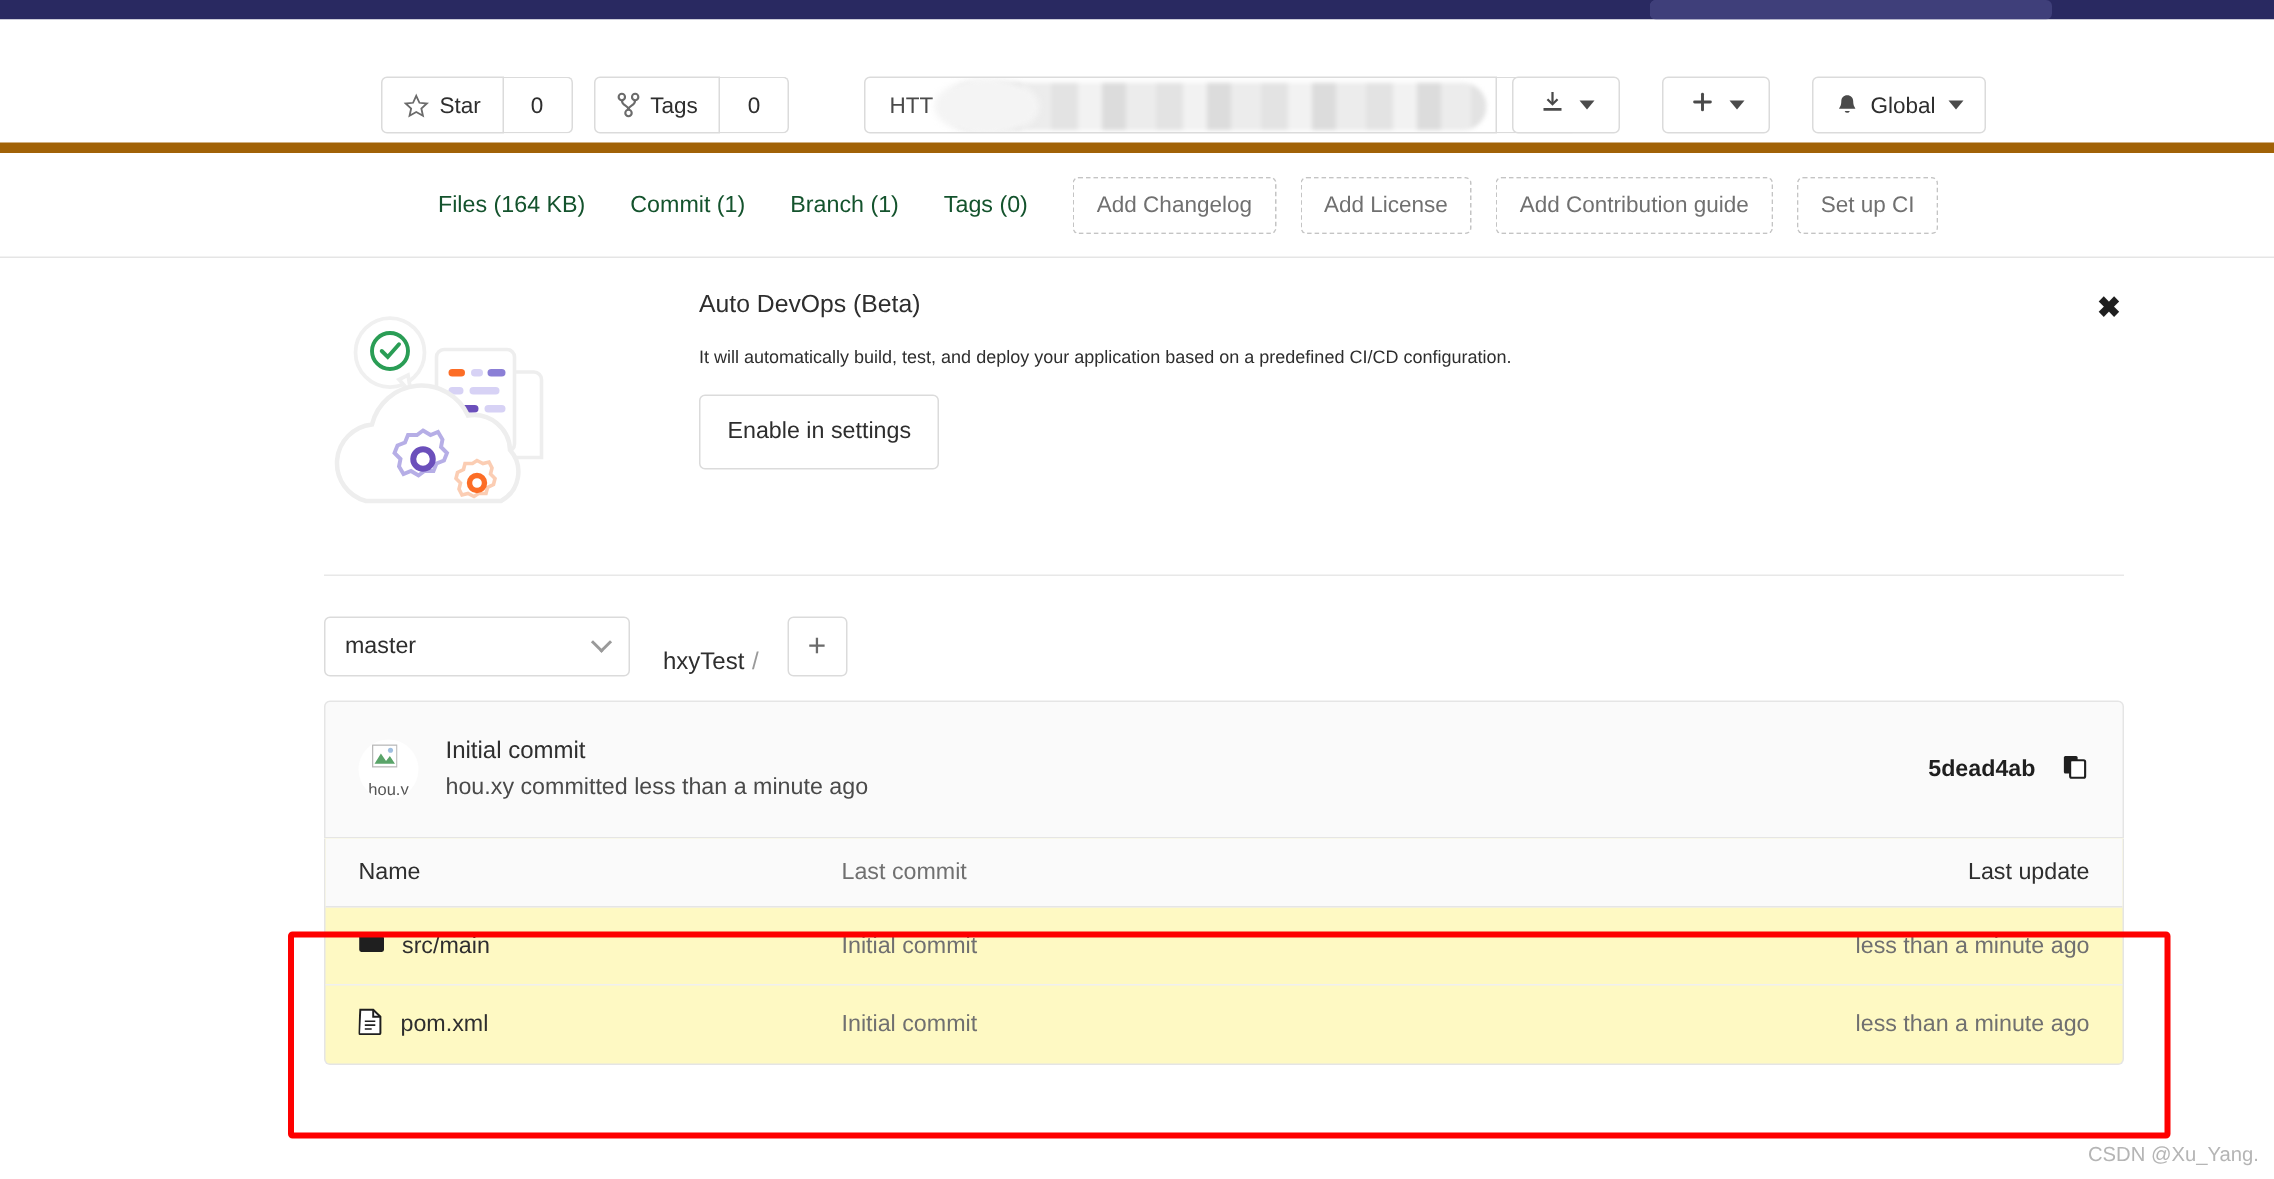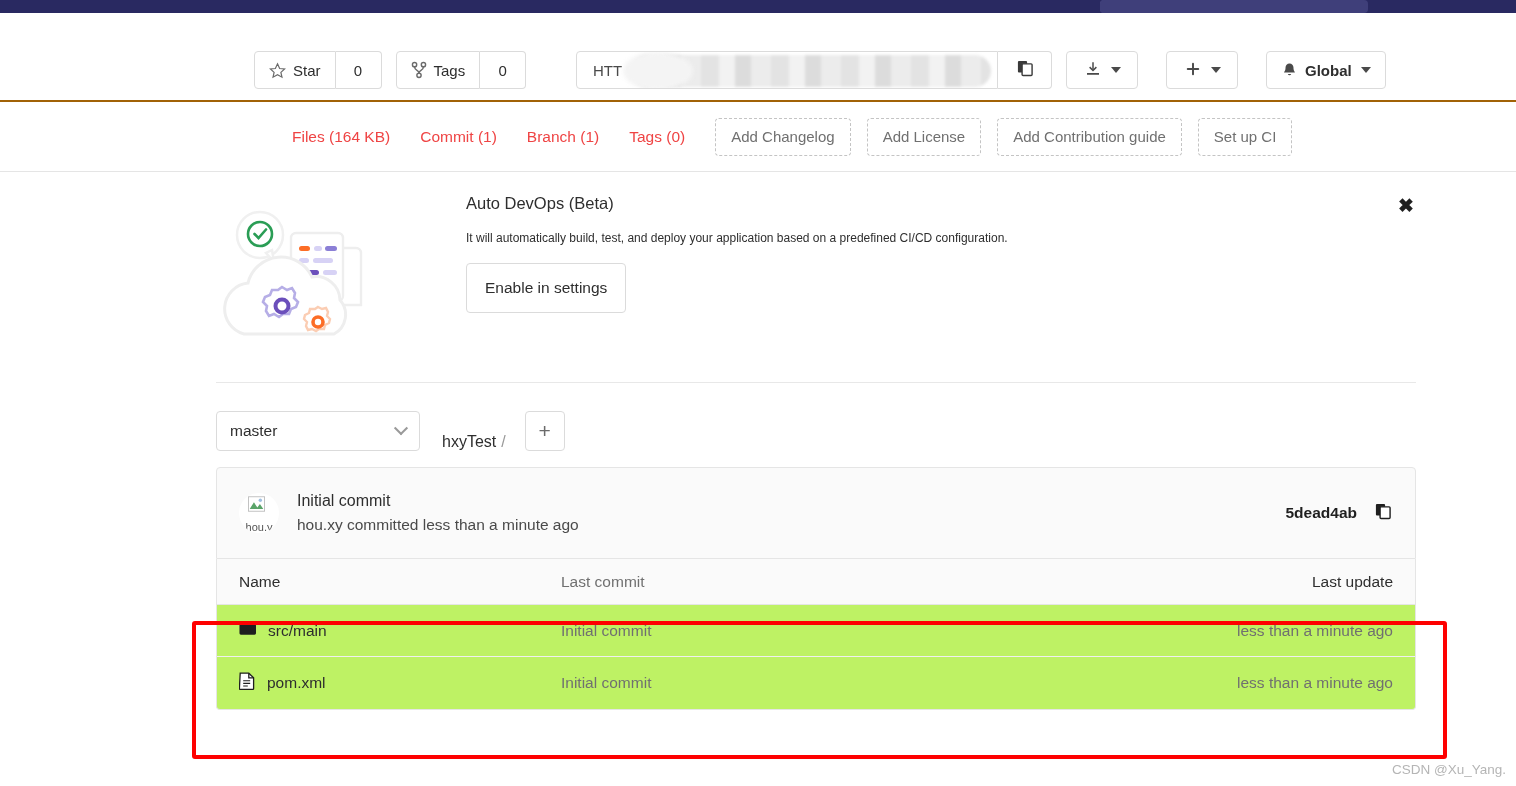--- a/index.html
+++ b/index.html
@@ -37,21 +37,21 @@
     border-radius: 4px 0 0 4px;
   }
 
   
   .action-bar {
     position: absolute;
     top: 13px; left: 0;
     width: 1516px;
     height: 89px;
     background: #fff;
-    border-bottom: 2px solid #a16207;
+    border-bottom: 7px solid #a16207;
   }
 
   .btn {
     display: inline-flex;
     align-items: center;
     justify-content: center;
     background: #fff;
     border: 1px solid #dbdbdb;
     border-radius: 4px;
     color: #2e2e2e;
@@ -135,24 +135,23 @@
     border-radius: 0 4px 4px 0;
     background: #fff;
     display: flex;
     align-items: center;
     justify-content: center;
     cursor: pointer;
   }
 
   .right-actions {
     position: absolute;
-    top: 38px; left: 1066px;
+    top: 38px; left: 1008px;
     display: flex;
     gap: 28px;
-    font-weight: bold;
   }
   .caret {
     width: 0; height: 0;
     border-left: 5px solid transparent;
     border-right: 5px solid transparent;
     border-top: 6px solid #4a4a4a;
     display: inline-block;
     margin-left: 9px;
   }
 
@@ -167,21 +166,21 @@
     align-items: center;
   }
   .stats-inner {
     display: flex;
     align-items: center;
     gap: 0;
     margin-left: 292px;
   }
   .stat-link {
     font-size: 15.5px;
-    color: #ef4444;
+    color: #14532d;
     margin-right: 30px;
     text-decoration: none;
     cursor: pointer;
     white-space: nowrap;
     text-align: center;
   }
   .dashed-btn {
     border: 1px dashed #c4c4c4;
     border-radius: 4px;
     background: #fff;
@@ -341,21 +340,21 @@
   }
 
   
   .file-table {
     position: absolute;
     top: 559px; left: 216px;
     width: 1200px;
     border: 1px solid #e5e5e5;
     border-top: none;
     border-radius: 0 0 4px 4px;
-    background: #bef264;
+    background: #fef9c3;
   }
   .ft-head {
     display: flex;
     align-items: center;
     height: 46px;
     padding: 0 22px;
     background: #fafafa;
     border-bottom: 1px solid #e5e5e5;
     font-size: 15.5px;
     color: #2e2e2e;

